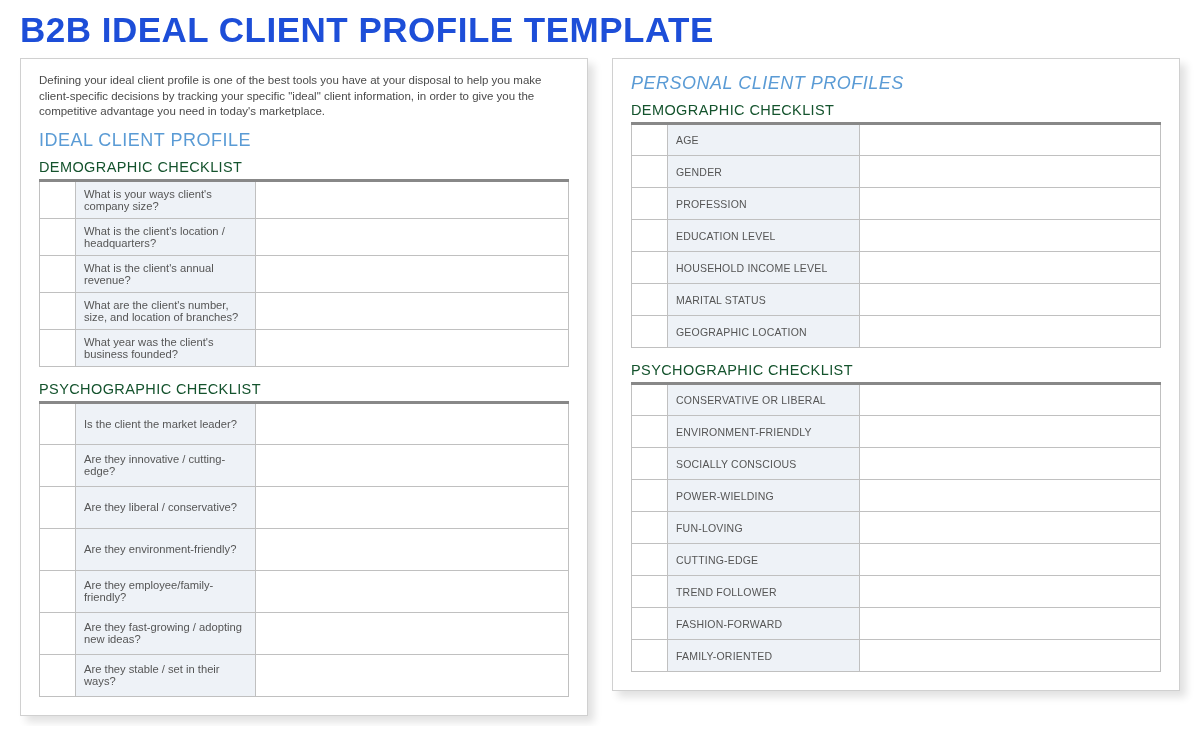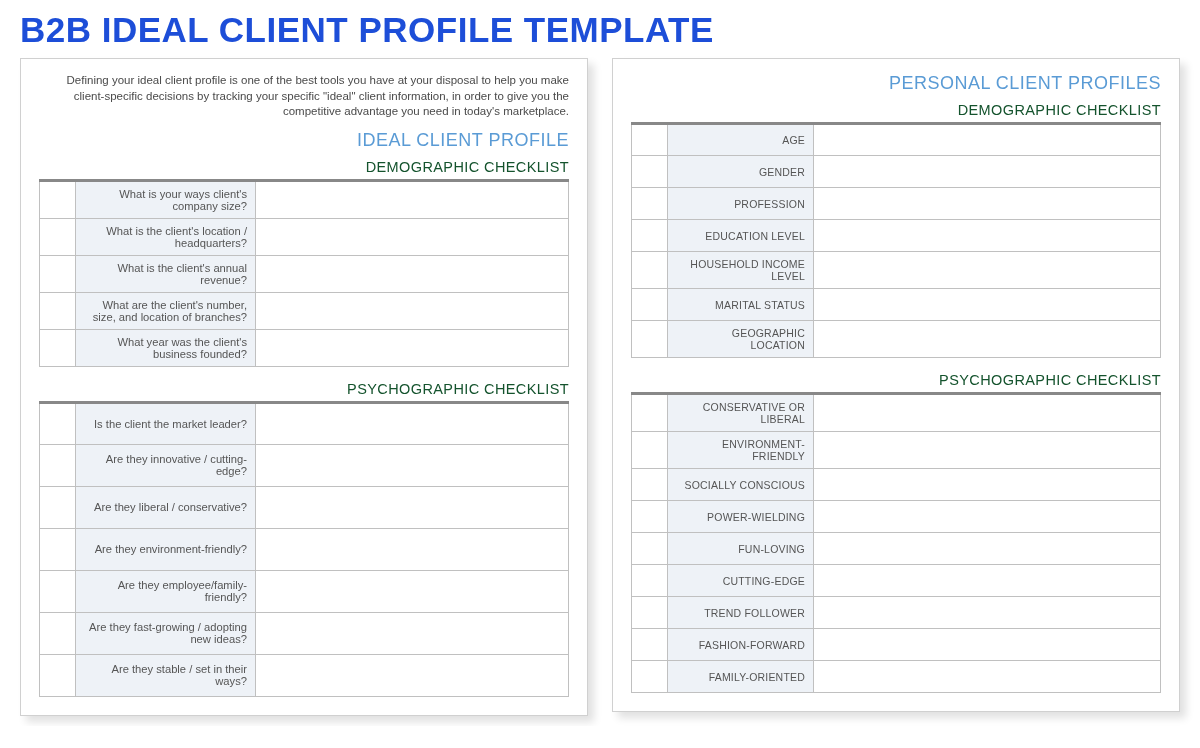--- a/index.html
+++ b/index.html
@@ -14,21 +14,20 @@
     font-size: 35px;
     font-weight: bold;
     color: #1d4ed8;
     letter-spacing: 0.5px;
     margin: 0 0 8px 0;
   }
   .panels {
     display: flex;
     gap: 24px;
     align-items: flex-start;
-    text-align: right;
   }
   .panel {
     background: #fff;
     border: 1px solid #d0d0d0;
     box-shadow: 6px 6px 8px rgba(0,0,0,0.12);
     padding: 14px 18px 18px 18px;
     flex: 1;
     min-width: 0;
   }
   .panel-left { flex: 1 1 50%; }
@@ -71,21 +70,21 @@
     background: #fff;
   }
   table.checklist .col-label {
     background: #eef2f7;
   }
   table.checklist .col-value {
     background: #fff;
   }
   .panel-left .col-label { width: 180px; }
   .panel-left .col-value { width: auto; }
-  .panel-right .col-label { width: 146px; font-size:10.5px; letter-spacing:0.2px; }
+  .panel-right .col-label { width: 192px; font-size:10.5px; letter-spacing:0.2px; }
   .panel-right .col-value { width: auto; }
   .tall td { height: 42px; }
   .short td { height: 32px; }
 </style>
 </head>
 <body>
 
 <h1 class="main-title">B2B IDEAL CLIENT PROFILE TEMPLATE</h1>
 
 <div class="panels">
@@ -162,21 +161,21 @@
         <tr class="tall">
             <td class="col-check"></td>
             <td class="col-label">Are they stable / set in their ways?</td>
             <td class="col-value"></td>
           </tr>
       </tbody>
     </table>
   </div>
 
   <div class="panel panel-right">
-    <div class="section-title-blue" style="margin-top:0;">PERSONAL CLIENT PROFILES</div>
+    <div class="section-title-blue" style="margin-top:0;font-style:italic;">PERSONAL CLIENT PROFILES</div>
     <div class="section-title-gray">DEMOGRAPHIC CHECKLIST</div>
 
     <table class="checklist">
       <tbody>
         <tr class="short">
             <td class="col-check"></td>
             <td class="col-label">AGE</td>
             <td class="col-value"></td>
           </tr>
         <tr class="short">

